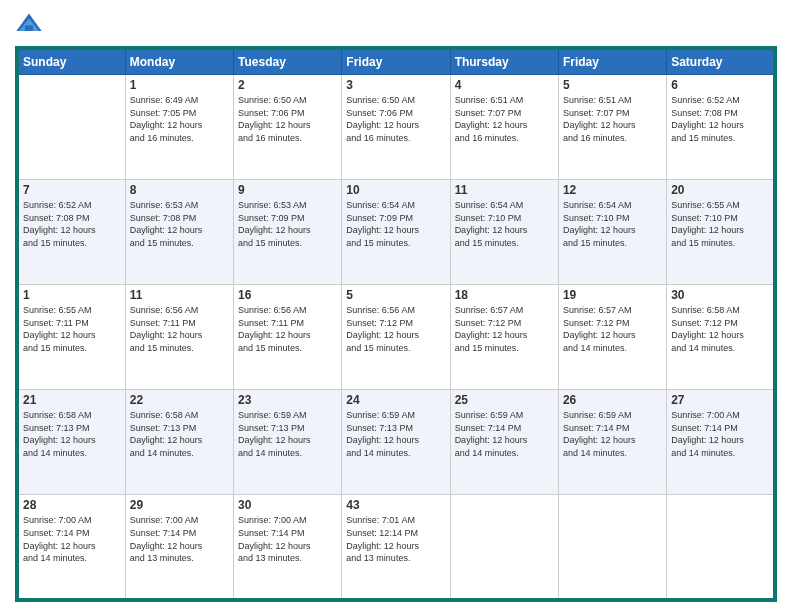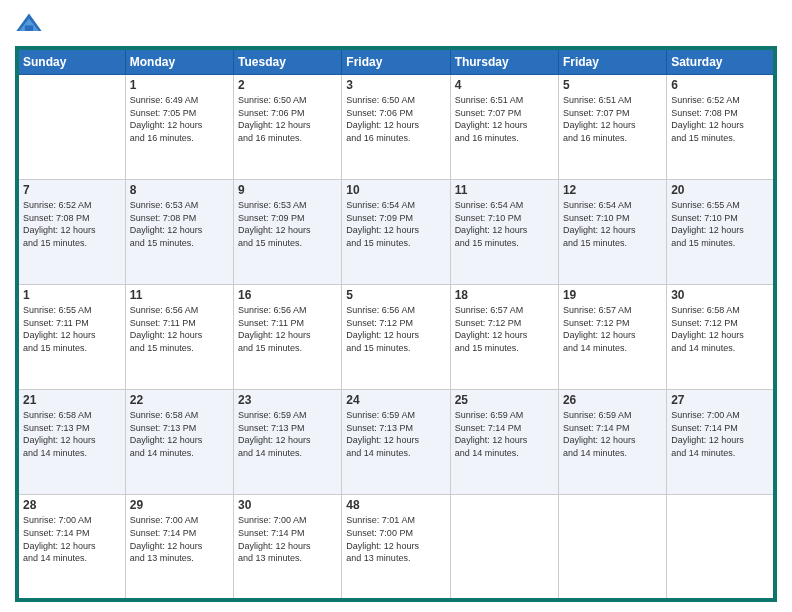--- a/index.html
+++ b/index.html
@@ -352,23 +352,23 @@
 and 13 minutes.</div>
           </td>
           <td>
             <span class="day-num">30</span>
             <div class="day-info" style="white-space: pre-line;">Sunrise: 7:00 AM
 Sunset: 7:14 PM
 Daylight: 12 hours
 and 13 minutes.</div>
           </td>
           <td>
-            <span class="day-num">48</span>
+            <span class="day-num">43</span>
             <div class="day-info" style="white-space: pre-line;">Sunrise: 7:01 AM
-Sunset: 7:00 PM
+Sunset: 12:14 PM
 Daylight: 12 hours
 and 13 minutes.</div>
           </td>
           <td class="empty"></td>
           <td class="empty"></td>
           <td class="empty"></td>
         </tr>
       </tbody>
   </table>
 </div>

